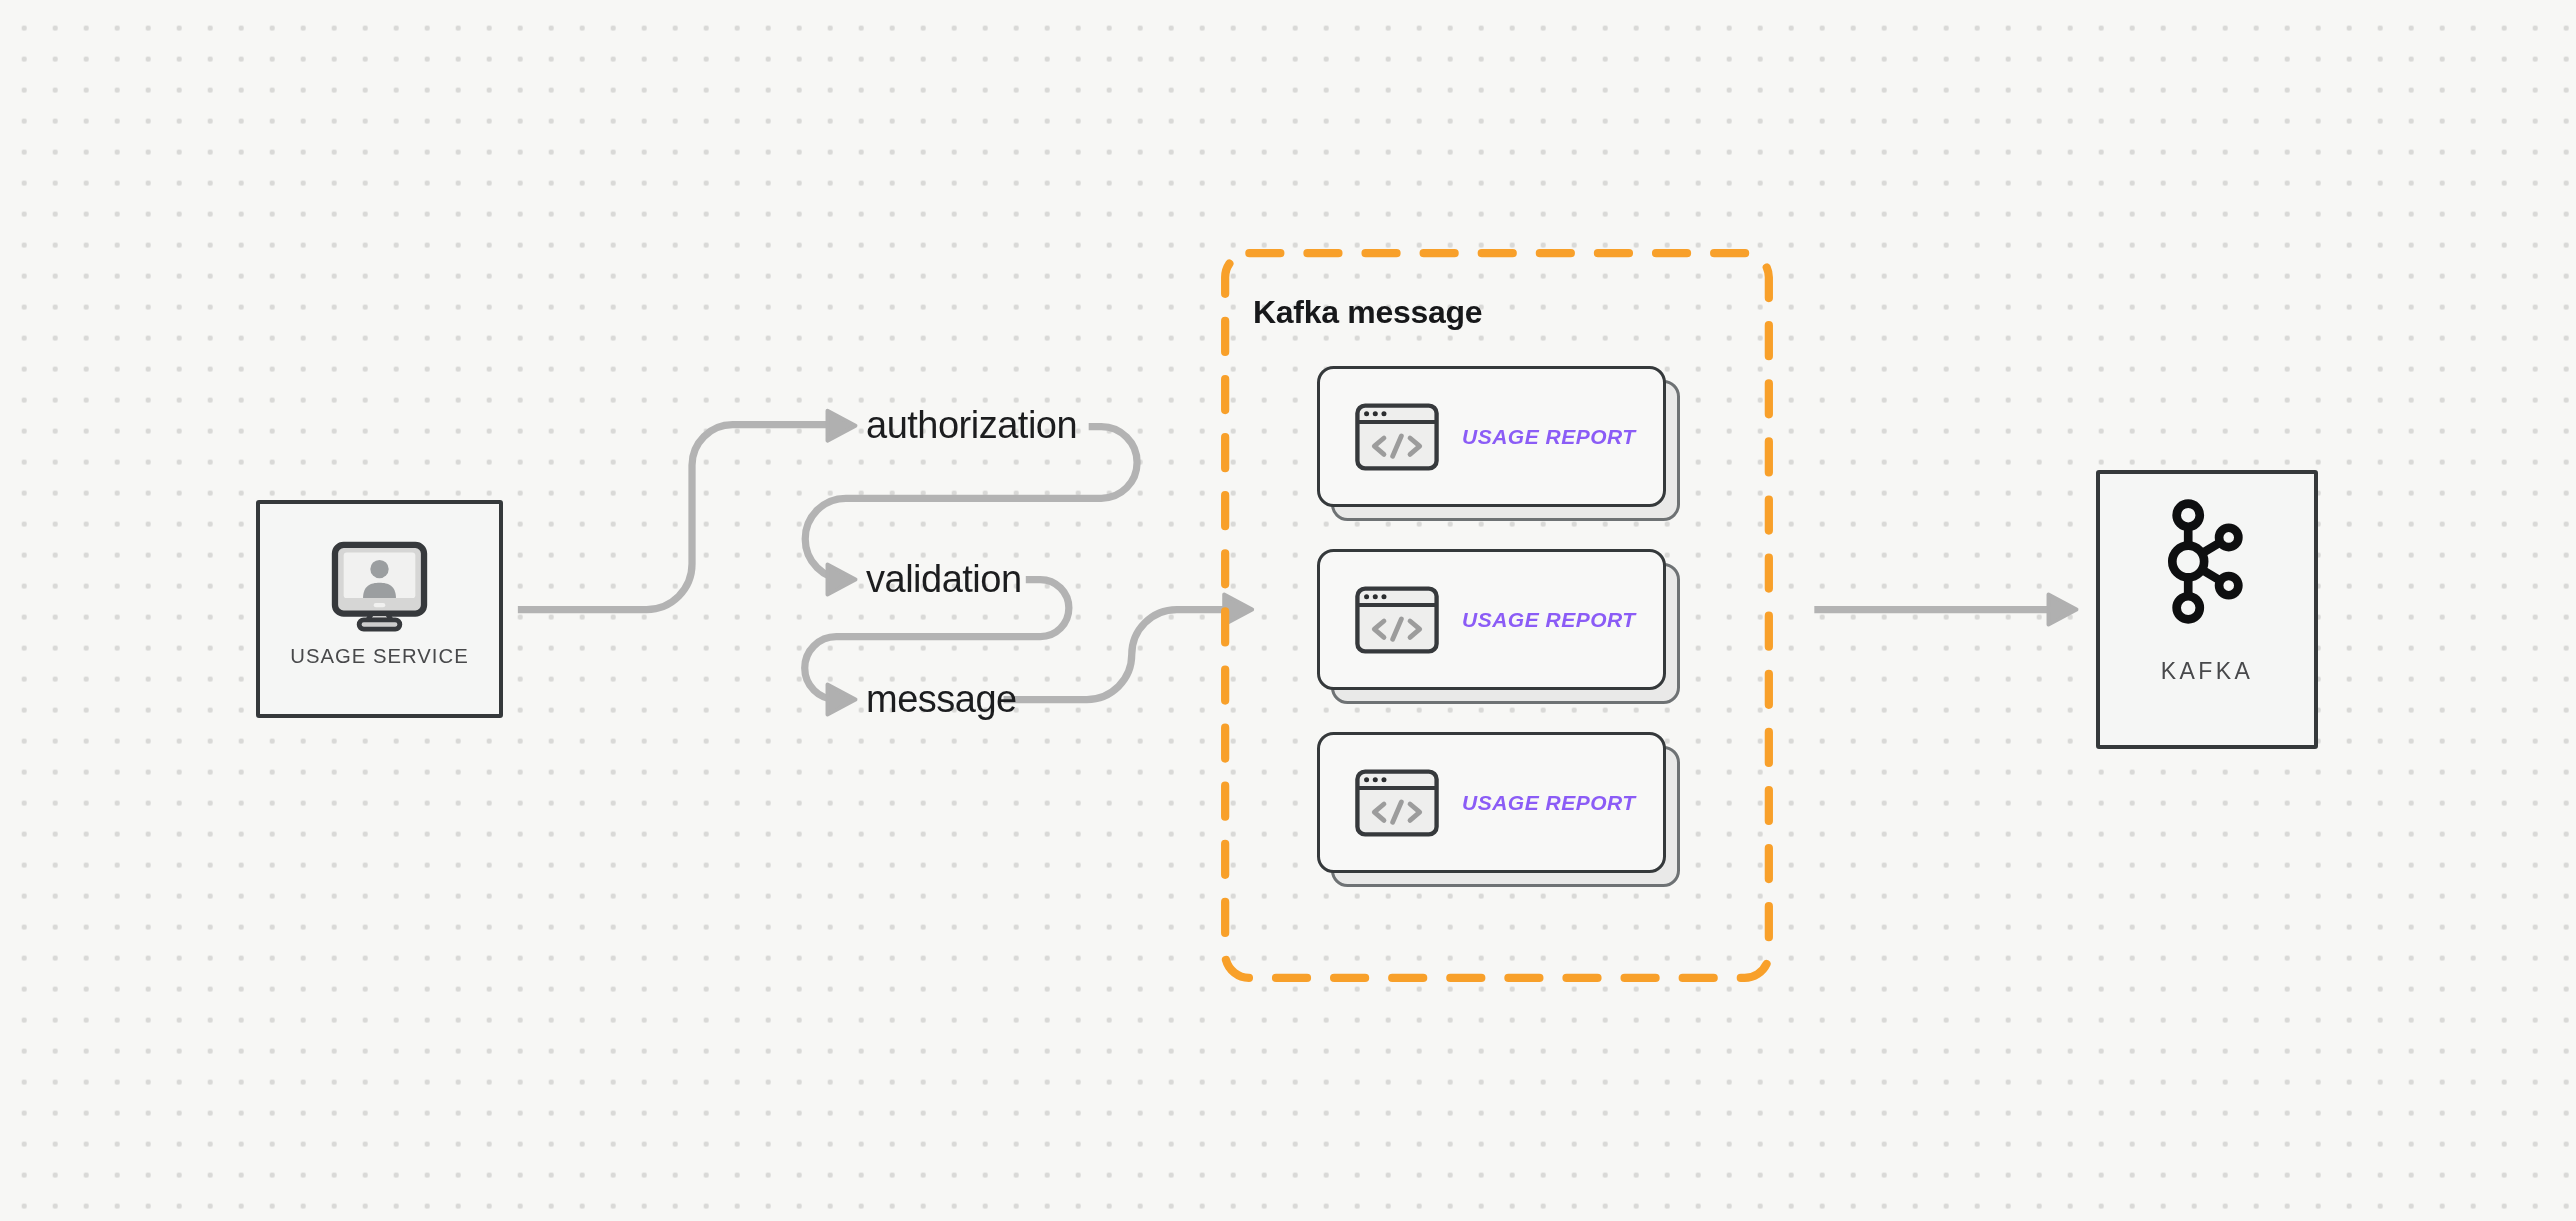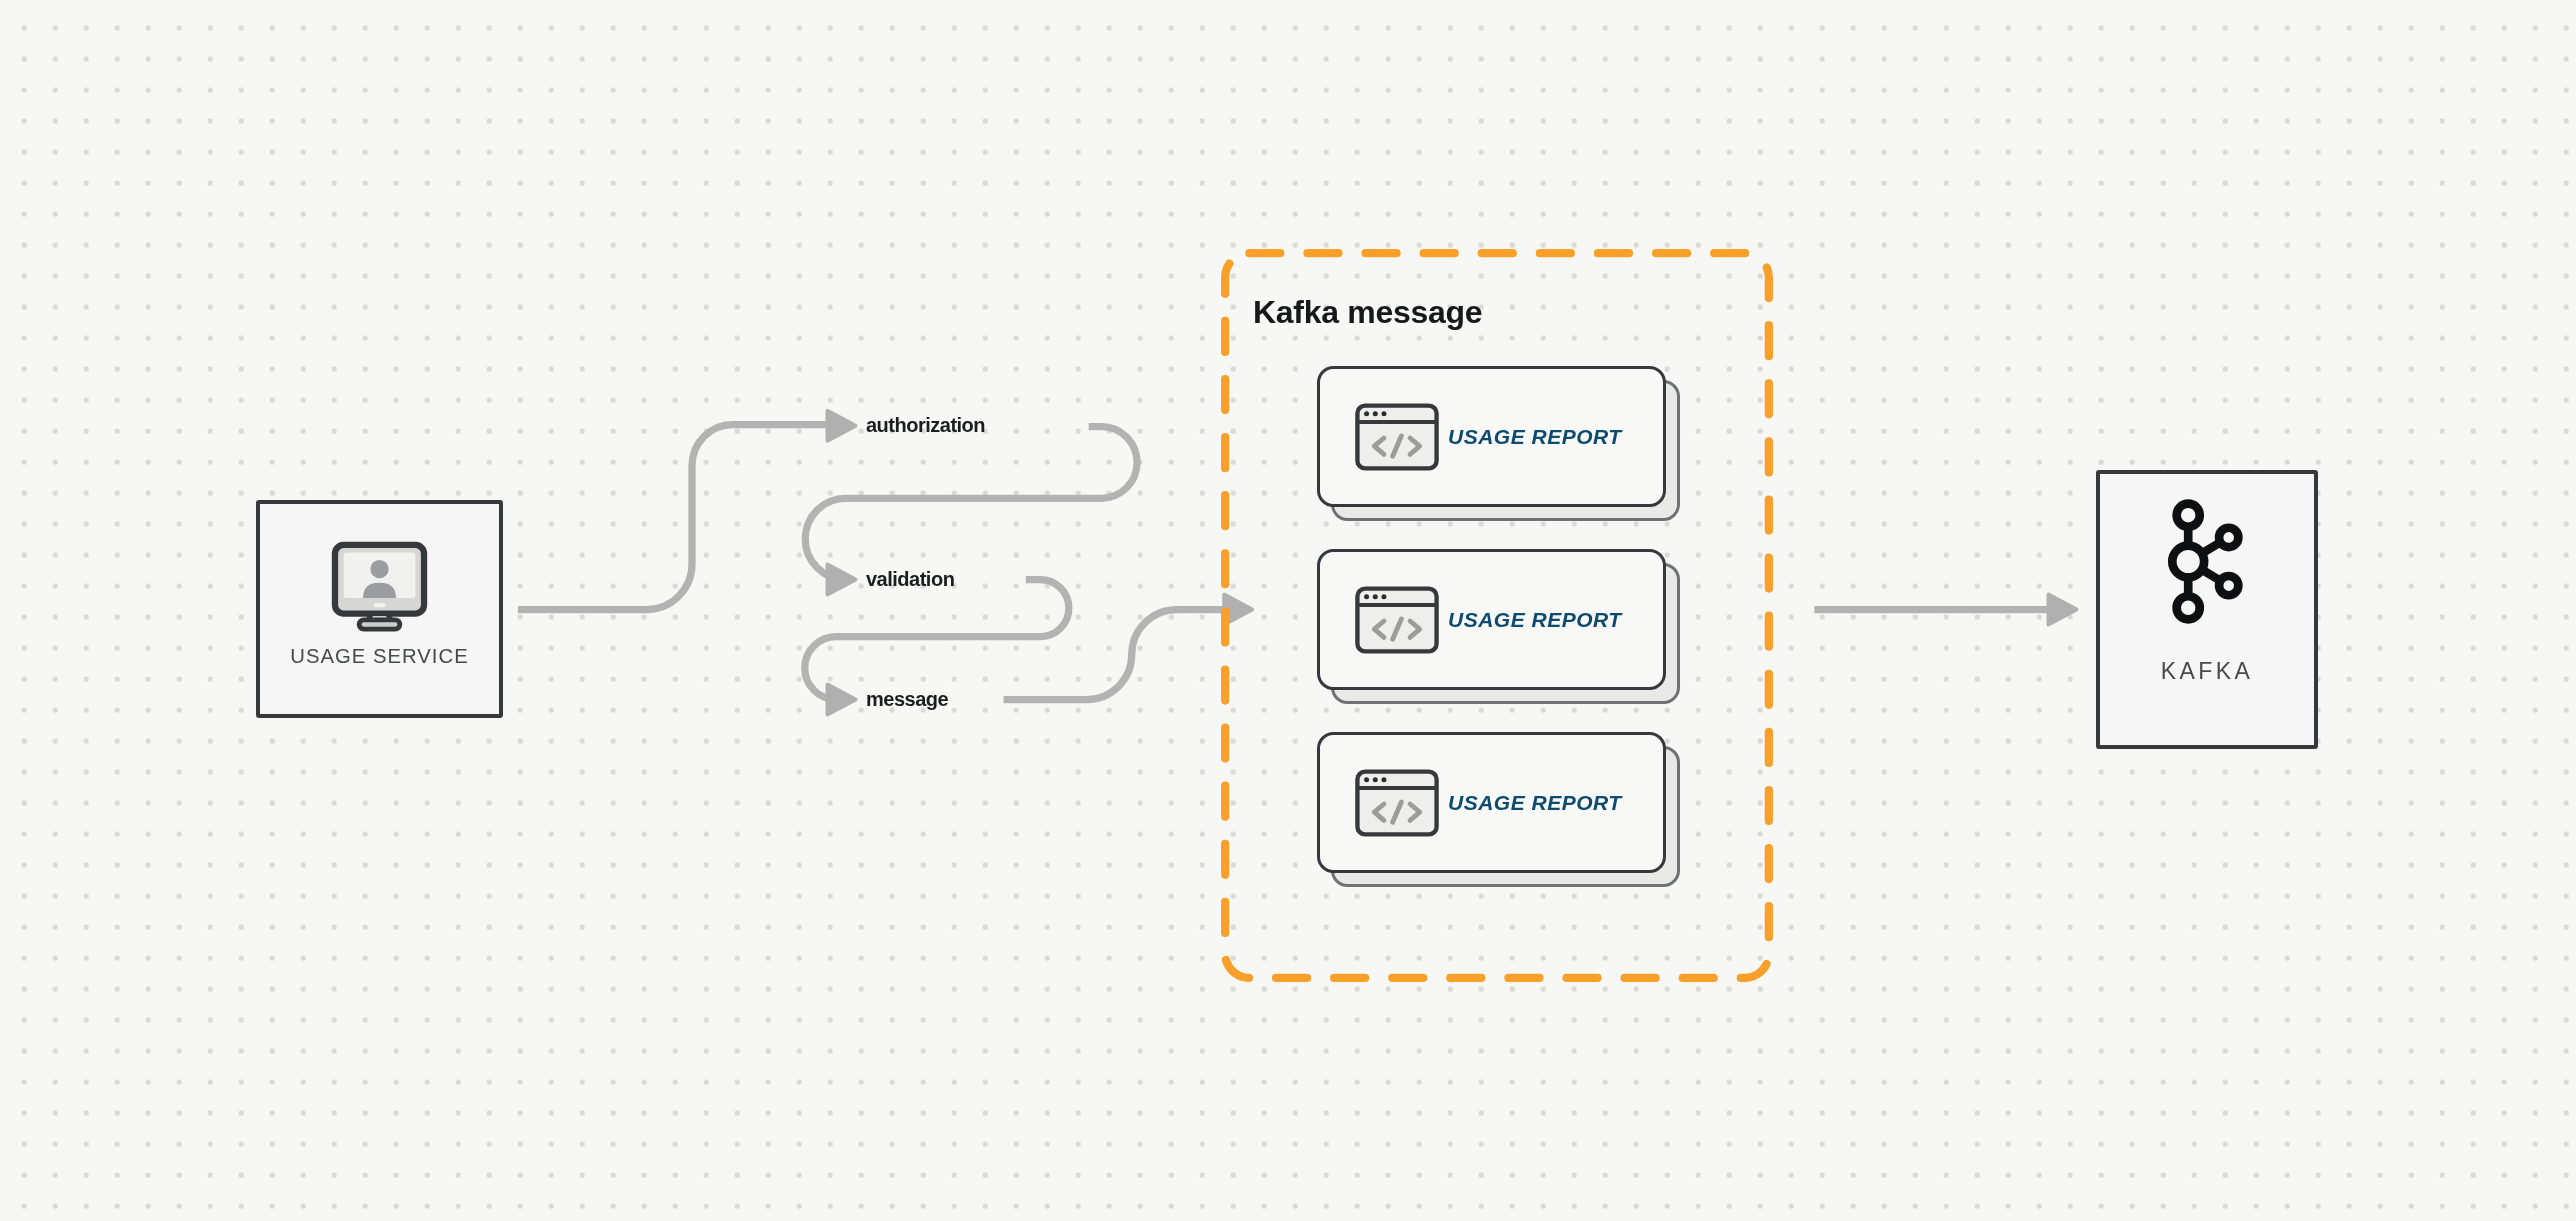--- a/index.html
+++ b/index.html
@@ -56,22 +56,22 @@
     white-space: nowrap;
   }
   .node-usage .node-label { margin-top: 12.6px; }
   .node-kafka .node-label { margin-top: 29px; font-size: 23px; letter-spacing: 3.4px; }
 
   
   .step {
     position: absolute;
     left: 866px;
     transform: translateY(-52%);
-    font-size: 20px;
-    font-weight: 700;
+    font-size: 38px;
+    font-weight: 400;
     letter-spacing: -0.5px;
     color: #1c1d1f;
     white-space: nowrap;
   }
   .step-1 { top: 426px; }
   .step-2 { top: 580px; }
   .step-3 { top: 700px; }
 
   
   .group {
@@ -112,26 +112,26 @@
     width: 349px; height: 141px;
     box-sizing: border-box;
     background: #f8f8f7;
     border: 3.9px solid #35393b;
     border-radius: 16.5px;
     display: flex;
     align-items: center;
     padding-left: 35px;
   }
   .card-label {
-    margin-left: 9px;
+    margin-left: 23px;
     font-style: italic;
     font-weight: 600;
     font-size: 21px;
     letter-spacing: 0.5px;
-    color: #0c4a6e;
+    color: #8b5cf6;
     white-space: nowrap;
   }
   .icon-svg { display: block; }
 </style>
 </head>
 <body>
 
 <div class="canvas">
 
   <svg class="connector-layer" viewBox="0 0 2662 1262">

